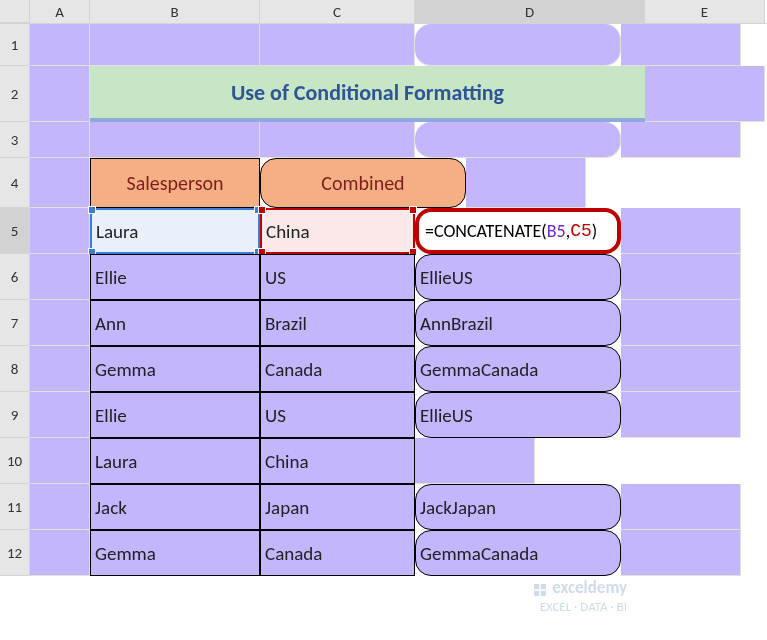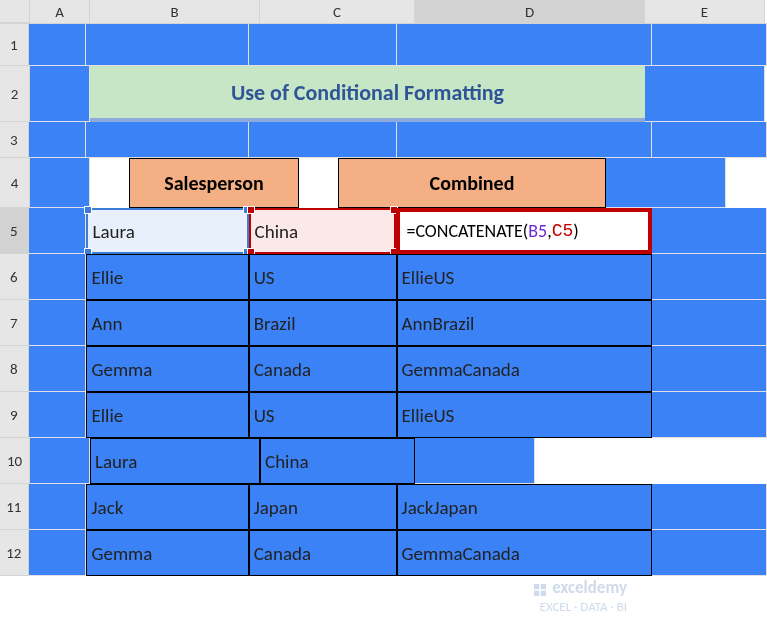--- a/index.html
+++ b/index.html
@@ -67,52 +67,51 @@
       background: #d2d2d2;
     }
     .cell {
       border-right: 1px solid #e0e0e0;
       border-bottom: 1px solid #e0e0e0;
       display: flex;
       align-items: center;
       padding: 0 8px;
       font-size: 19px;
       color: #222;
-      background: #3b82f6;
+      background: #c4b5fd;
       position: relative;
     }
     .cell.col-A { width: 60px; }
     .cell.col-B { width: 170px; }
     .cell.col-C { width: 155px; }
-    .cell.col-D { width: 268px; }
+    .cell.col-D { width: 206px; border-radius: 16px; }
     .cell.col-E { width: 120px; }
     
     .title-cell {
       background: #c6e6c6;
       border: none;
       border-bottom: 4px solid #8ea9db;
       justify-content: center;
       font-weight: bold;
       font-size: 22px;
       color: #2f5597;
     }
     .title-wrap {
       display: flex;
       width: 555px;
       height: 100%;
     }
     
     .table-header {
       background: #f4b084;
       border: 1.5px solid #000;
-      font-weight: bold;
-      color: #000000;
+      font-weight: normal;
+      color: #7f1d1d;
       justify-content: center;
       font-size: 20px;
-      margin-left: 39px;
     }
     .table-cell {
       border: 1.5px solid #000;
       font-size: 19px;
       padding: 0 4px;
     }
     
     .ref-b5 {
       border: 2.5px solid #3b7dd8 !important;
       background: #e8f0fb;

